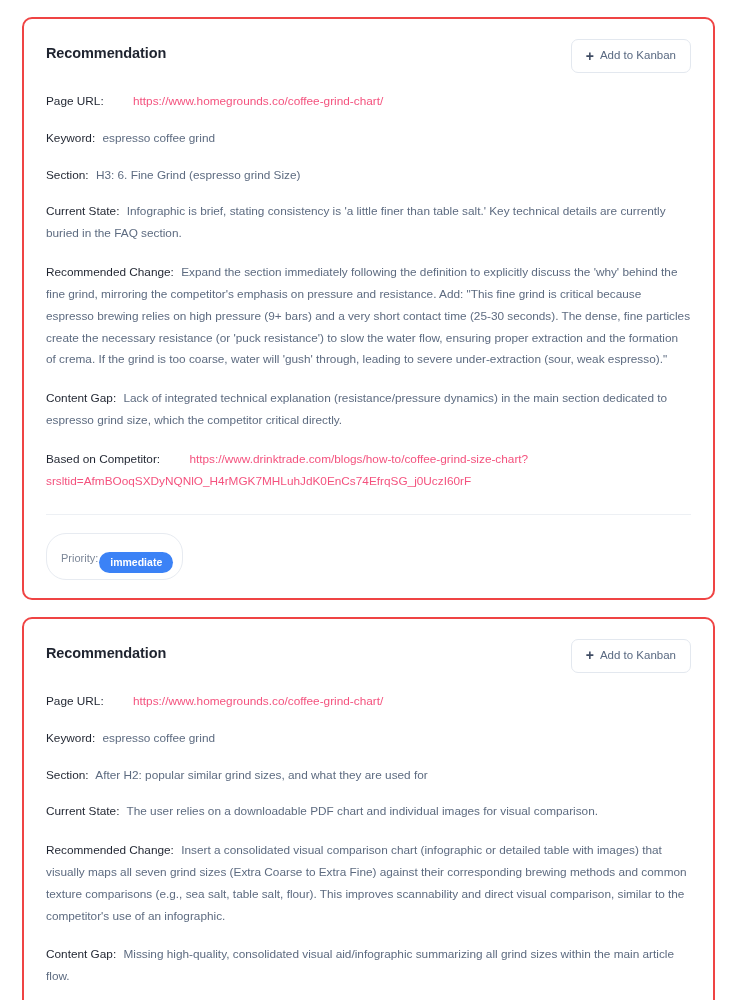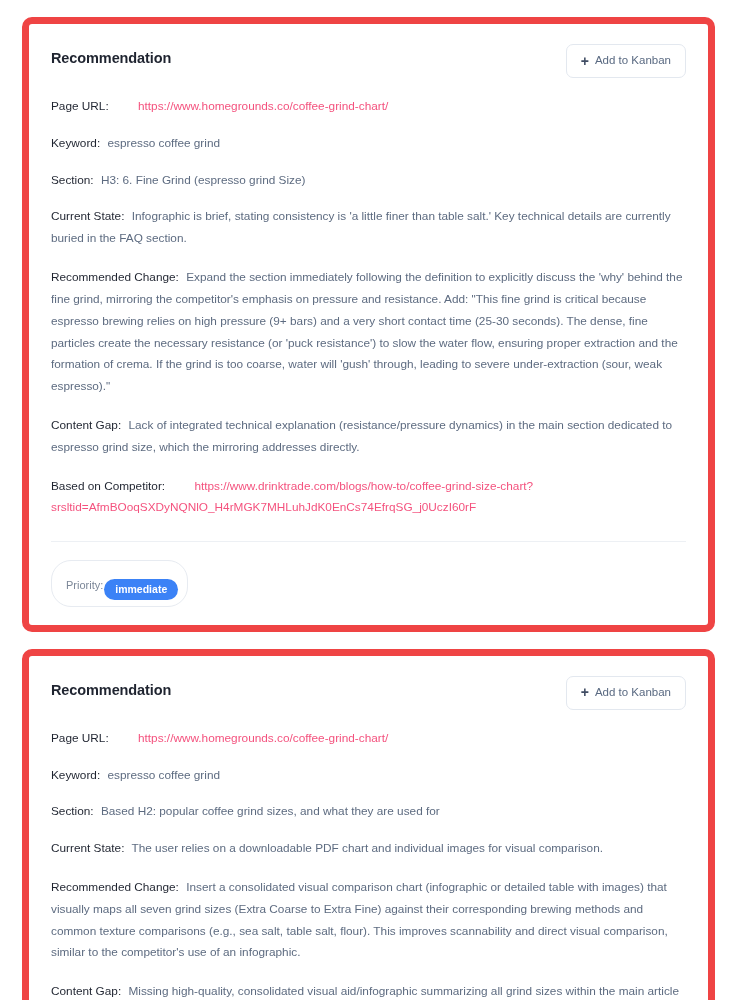--- a/index.html
+++ b/index.html
@@ -13,21 +13,21 @@
     font-family: "Liberation Sans", sans-serif;
     -webkit-font-smoothing: antialiased;
   }
   .page {
     width: 737px;
     box-sizing: border-box;
     padding: 17px 22px 0 22px;
   }
   .rec-card {
     background: #ffffff;
-    border: 7px solid #ef4444;
+    border: 2px solid #ef4444;
     border-radius: 10px;
     box-sizing: border-box;
     padding: 20px 22px 18px 22px;
     margin-bottom: 17px;
     position: relative;
   }
   .card-header {
     display: flex;
     align-items: flex-start;
     justify-content: space-between;
@@ -147,21 +147,21 @@
       <span class="value">Infographic is brief, stating consistency is 'a little finer than table salt.' Key technical details are currently buried in the FAQ section.</span>
     </p>
 
     <p class="field block-field">
       <span class="label">Recommended Change:</span>
       <span class="value">Expand the section immediately following the definition to explicitly discuss the 'why' behind the fine grind, mirroring the competitor's emphasis on pressure and resistance. Add: "This fine grind is critical because espresso brewing relies on high pressure (9+ bars) and a very short contact time (25-30 seconds). The dense, fine particles create the necessary resistance (or 'puck resistance') to slow the water flow, ensuring proper extraction and the formation of crema. If the grind is too coarse, water will 'gush' through, leading to severe under-extraction (sour, weak espresso)."</span>
     </p>
 
     <p class="field block-field">
       <span class="label">Content Gap:</span>
-      <span class="value">Lack of integrated technical explanation (resistance/pressure dynamics) in the main section dedicated to espresso grind size, which the mirroring addresses directly.</span>
+      <span class="value">Lack of integrated technical explanation (resistance/pressure dynamics) in the main section dedicated to espresso grind size, which the competitor critical directly.</span>
     </p>
 
     <p class="field">
       <span class="label">Based on Competitor:</span>
       <span class="value-link">https://www.drinktrade.com/blogs/how-to/coffee-grind-size-chart?srsltid=AfmBOoqSXDyNQNlO_H4rMGK7MHLuhJdK0EnCs74EfrqSG_j0UczI60rF</span>
     </p>
 
     <div class="divider"></div>
 
     <div class="priority-wrap">
@@ -184,21 +184,21 @@
       <span class="value-link">https://www.homegrounds.co/coffee-grind-chart/</span>
     </p>
 
     <p class="field">
       <span class="label">Keyword:</span>
       <span class="value">espresso coffee grind</span>
     </p>
 
     <p class="field">
       <span class="label">Section:</span>
-      <span class="value">Based H2: popular coffee grind sizes, and what they are used for</span>
+      <span class="value">After H2: popular similar grind sizes, and what they are used for</span>
     </p>
 
     <p class="field block-field">
       <span class="label">Current State:</span>
       <span class="value">The user relies on a downloadable PDF chart and individual images for visual comparison.</span>
     </p>
 
     <p class="field block-field">
       <span class="label">Recommended Change:</span>
       <span class="value">Insert a consolidated visual comparison chart (infographic or detailed table with images) that visually maps all seven grind sizes (Extra Coarse to Extra Fine) against their corresponding brewing methods and common texture comparisons (e.g., sea salt, table salt, flour). This improves scannability and direct visual comparison, similar to the competitor's use of an infographic.</span>

